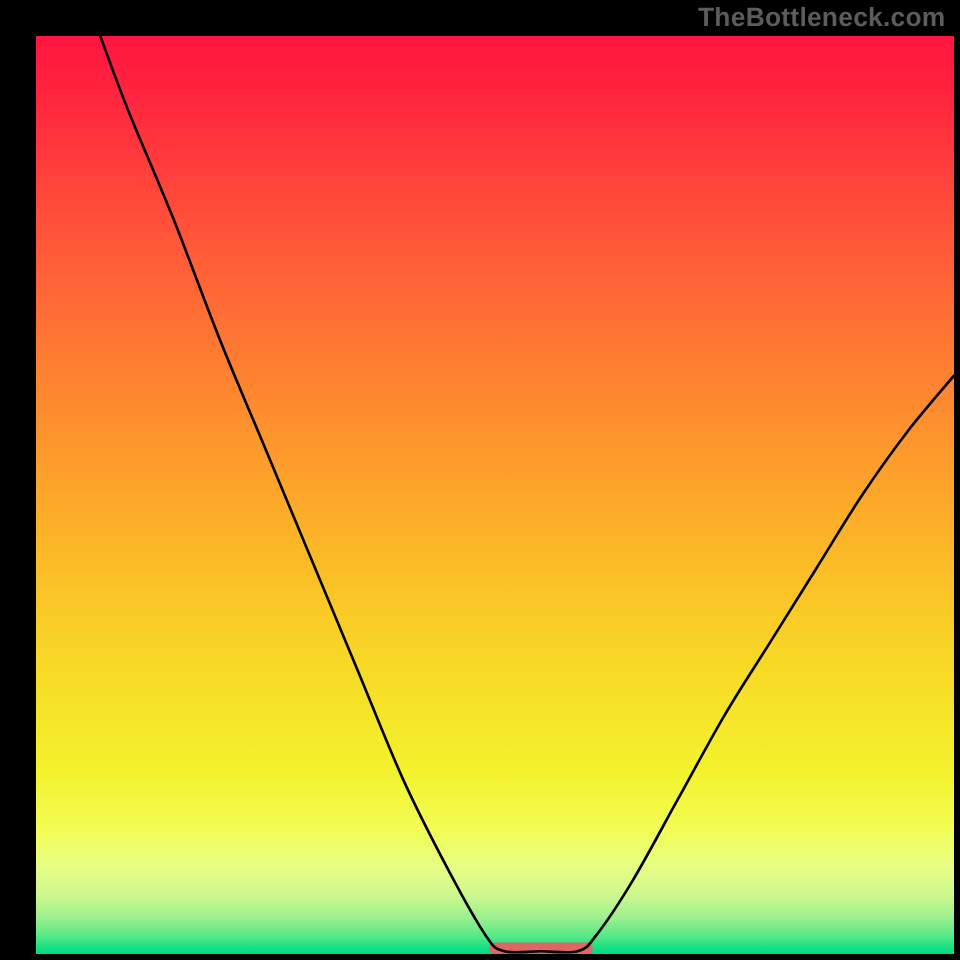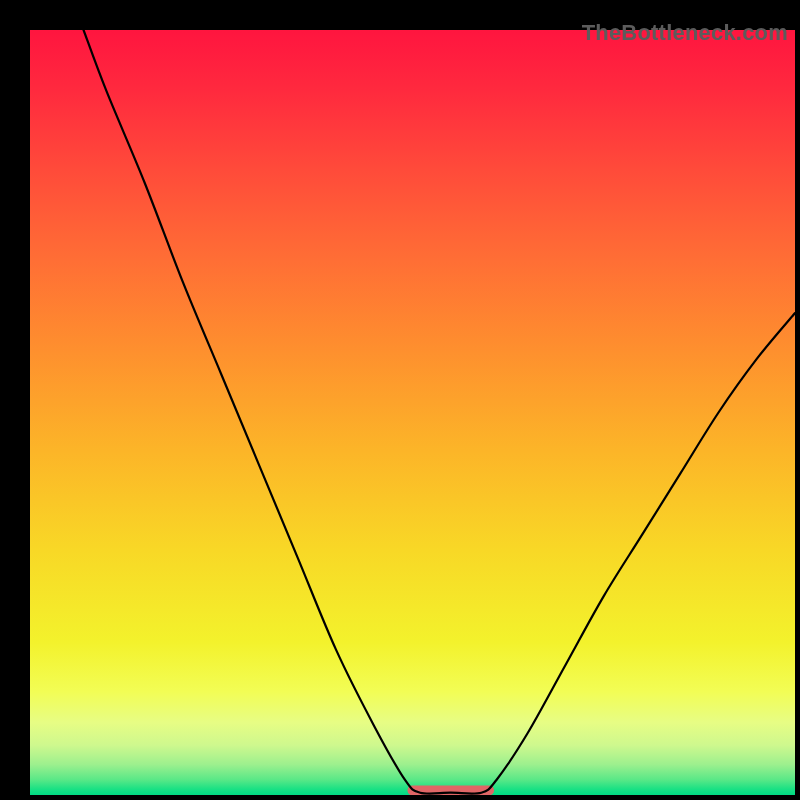--- a/index.html
+++ b/index.html
@@ -12,21 +12,21 @@
   }
   .frame {
     position: absolute;
     left: 0;
     top: 0;
     width: 800px;
     height: 800px;
   }
   .watermark {
     position: absolute;
-    top: 20px;
+    top: 2px;
     right: 12px;
     font-family: Arial, Helvetica, sans-serif;
     font-size: 22px;
     font-weight: 600;
     color: #5c5c5c;
     letter-spacing: 0.2px;
   }
 </style>
 </head>
 <body>

